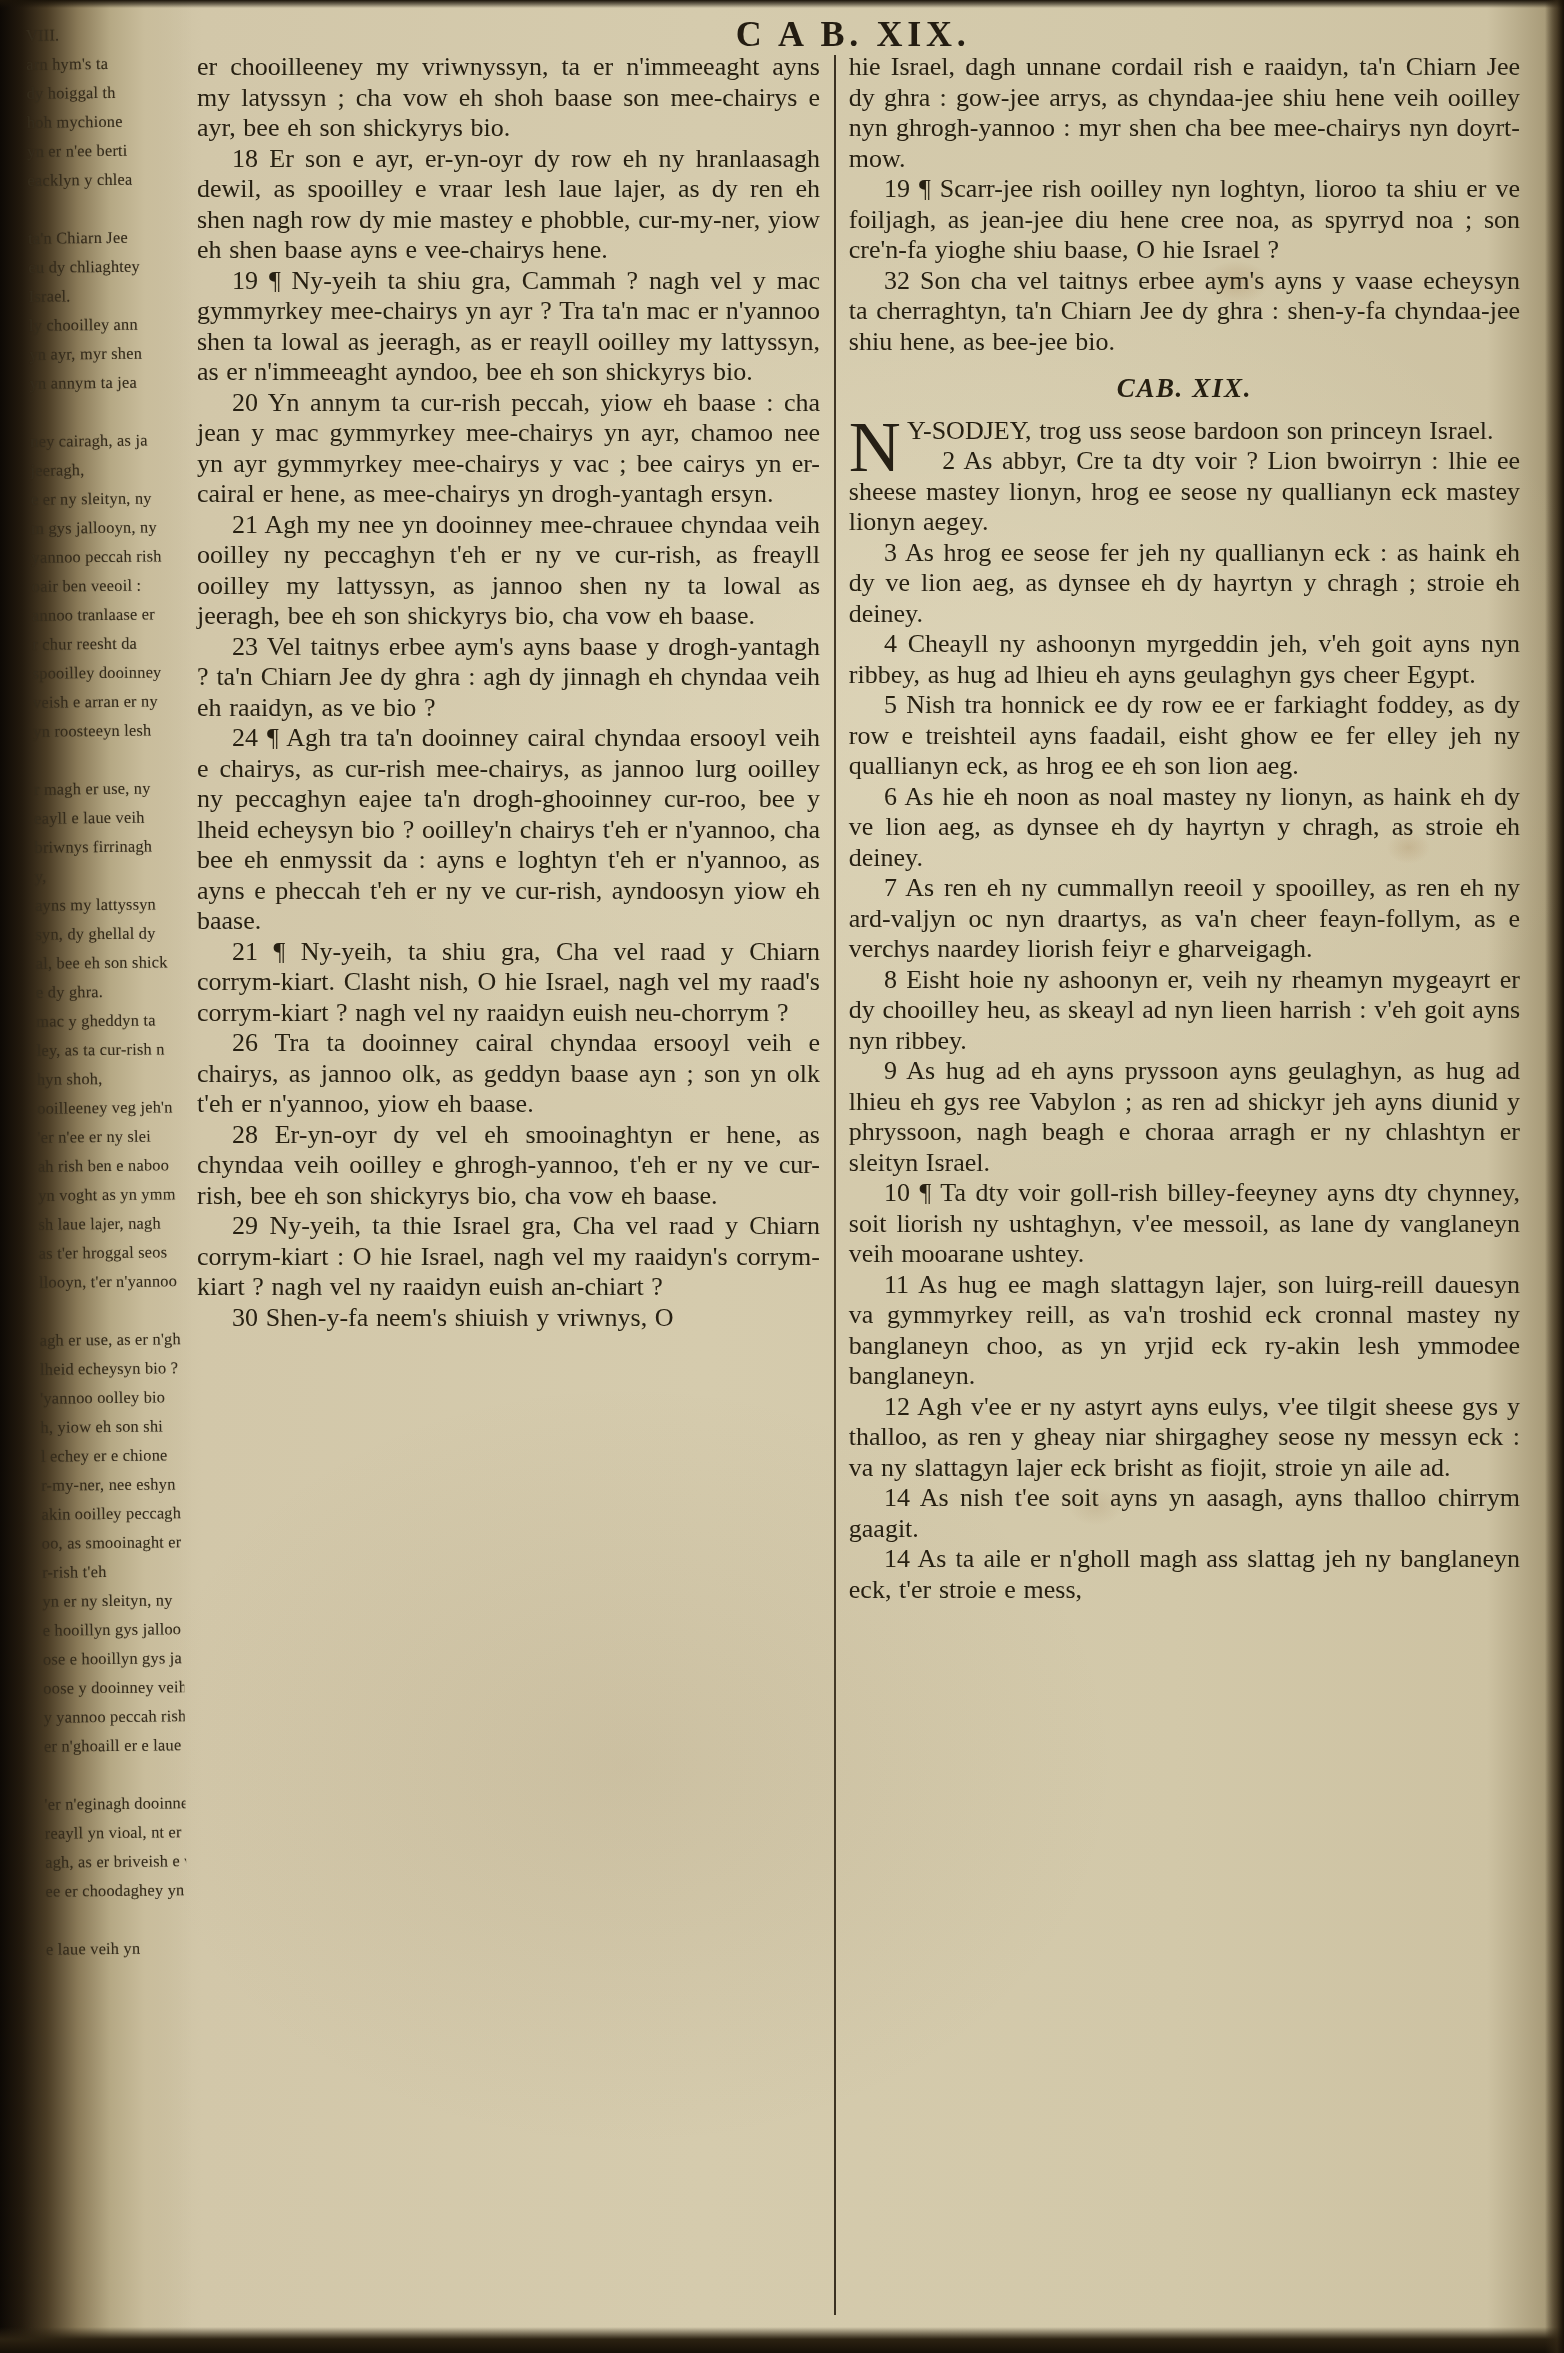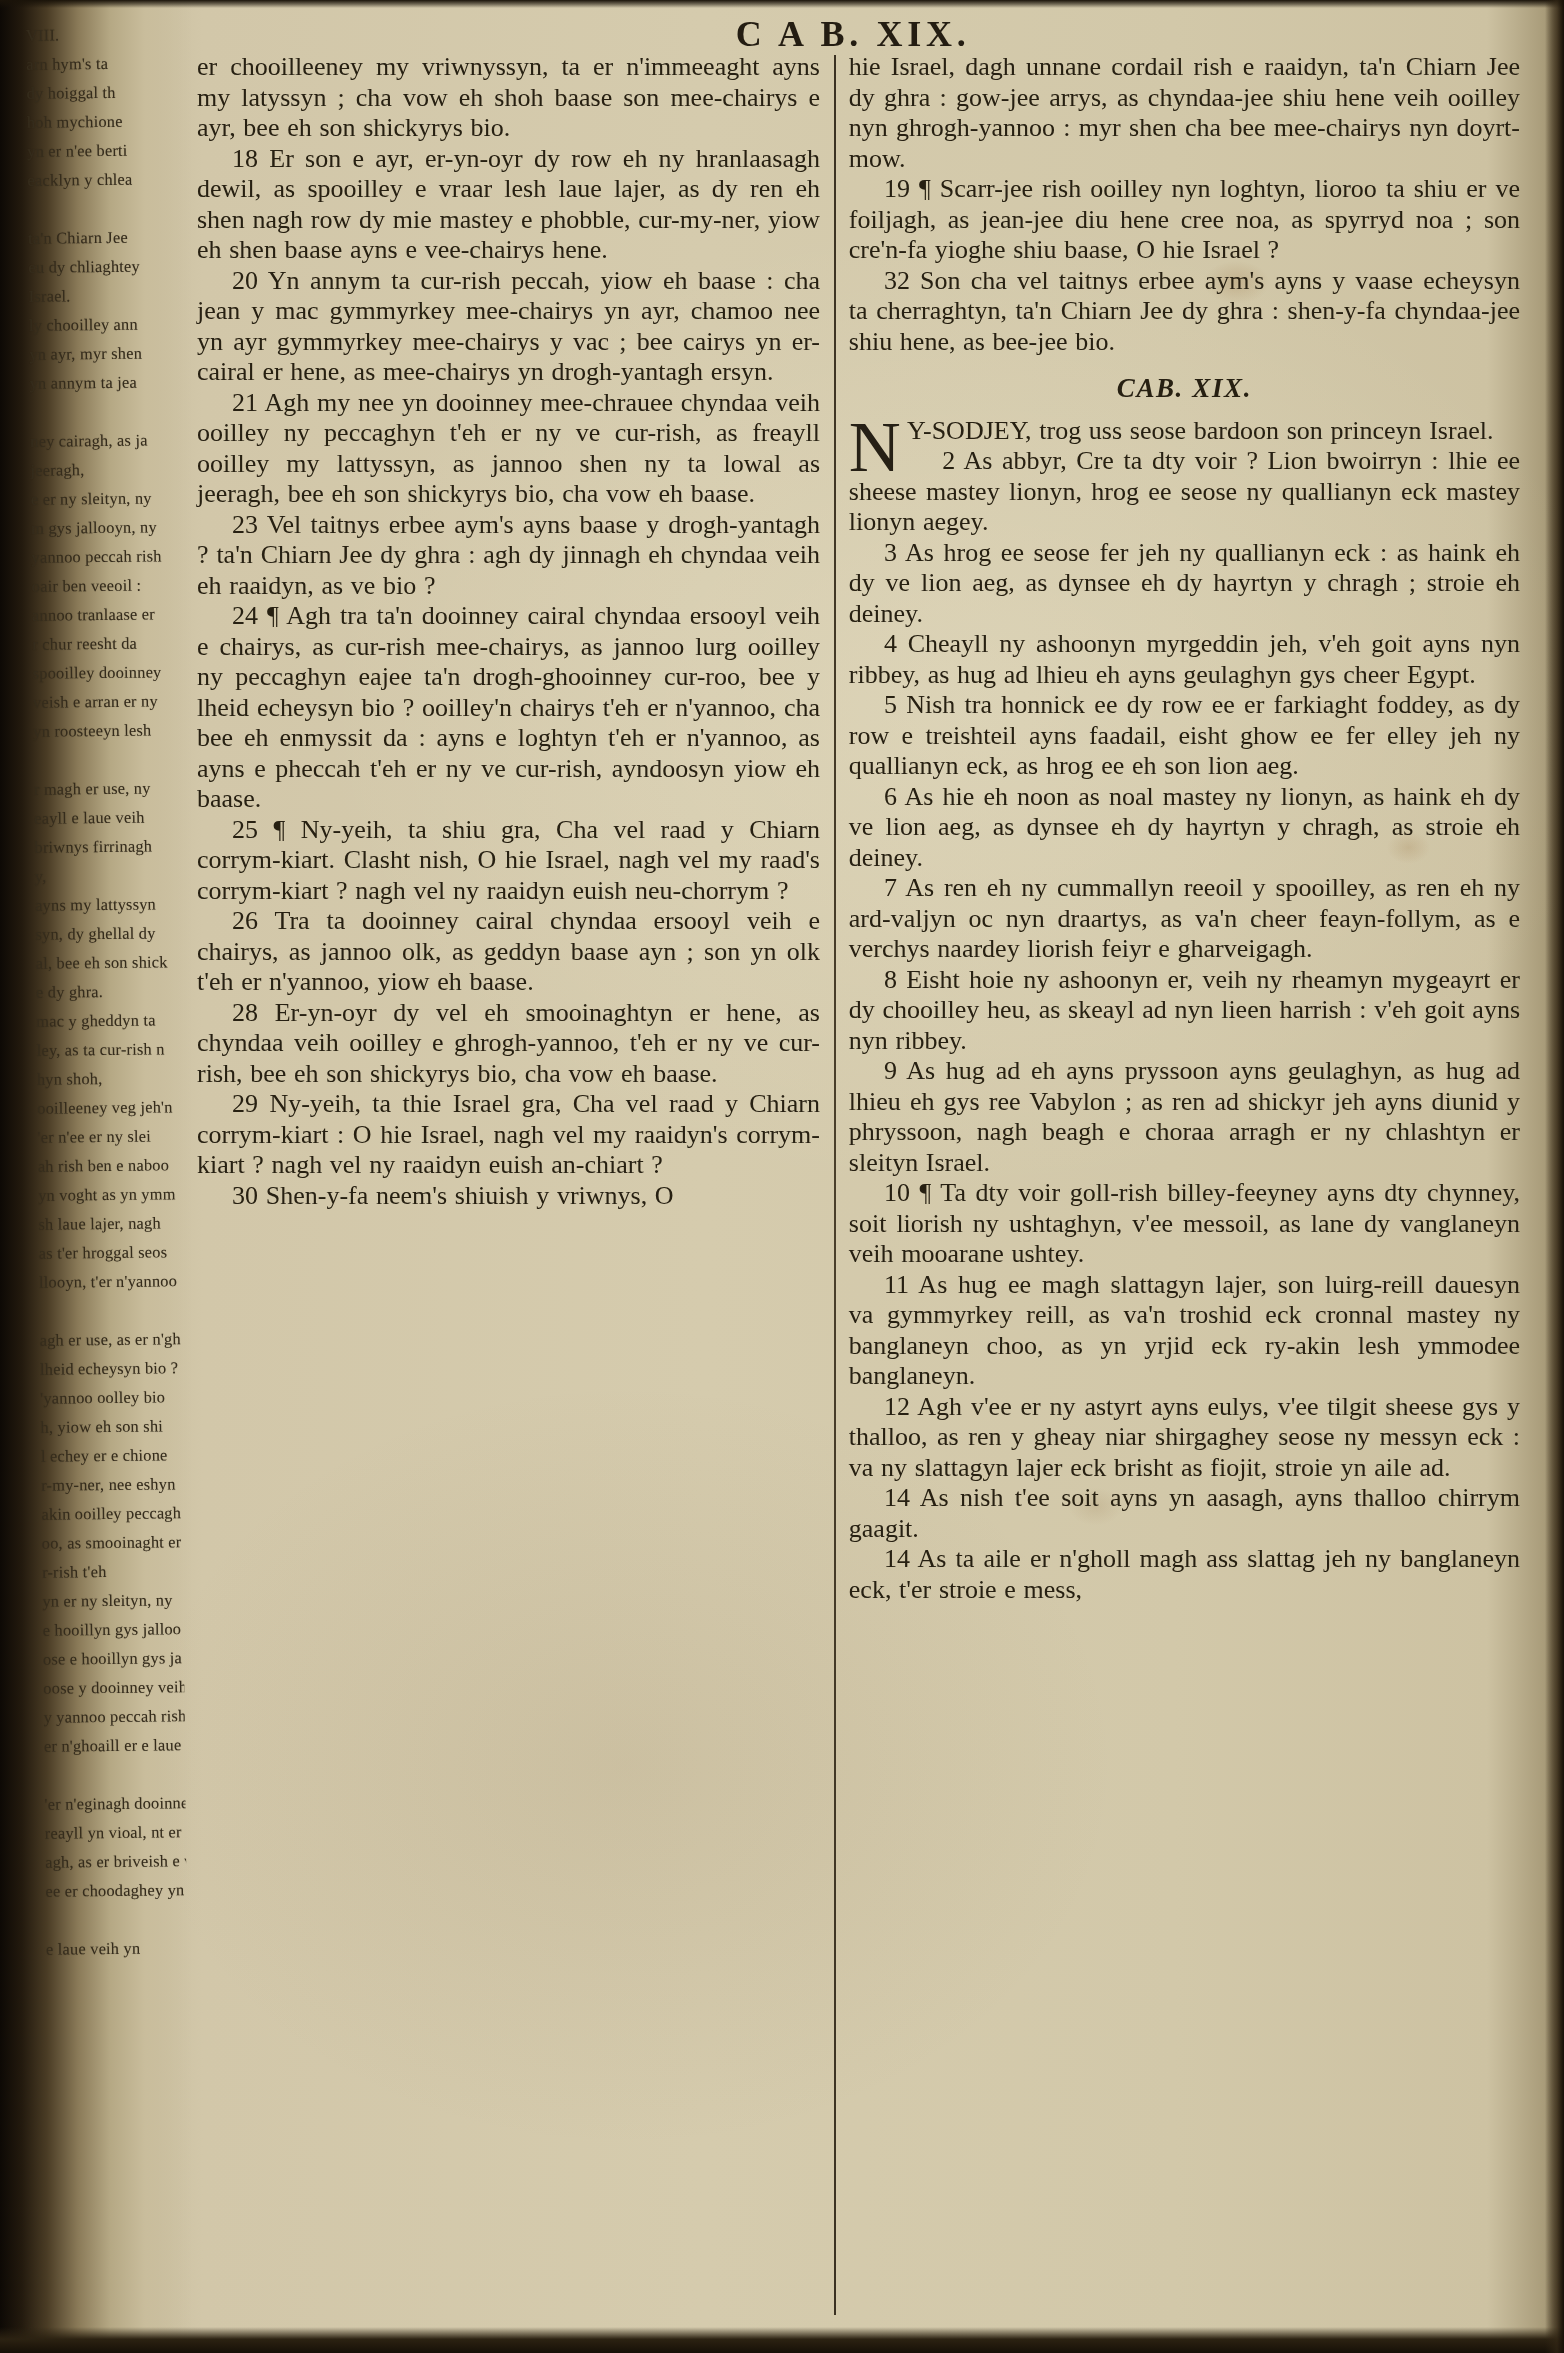--- a/index.html
+++ b/index.html
@@ -94,25 +94,26 @@
 
 <div class="photo">
 
   <div class="page">
     <div class="running-head">C A B.  XIX.</div>
 
     <div class="columns">
       <div class="col left">
           <p class="para">er chooilleeney my vriwnyssyn, ta er n'immeeaght ayns my latyssyn ; cha vow eh shoh baase son mee-chairys e ayr, bee eh son shickyrys bio.</p>
           <p class="para verse">18 Er son e ayr, er-yn-oyr dy row eh ny hranlaasagh dewil, as spooilley e vraar lesh laue lajer, as dy ren eh shen nagh row dy mie mastey e phobble, cur-my-ner, yiow eh shen baase ayns e vee-chairys hene.</p>
+          <p class="para verse">19 ¶ Ny-yeih ta shiu gra, Cammah ? nagh vel y mac gymmyrkey mee-chairys yn ayr ? Tra ta'n mac er n'yannoo shen ta lowal as jeeragh, as er reayll ooilley my lattyssyn, as er n'immeeaght ayndoo, bee eh son shickyrys bio.</p>
           <p class="para verse">20 Yn annym ta cur-rish peccah, yiow eh baase : cha jean y mac gymmyrkey mee-chairys yn ayr, chamoo nee yn ayr gymmyrkey mee-chairys y vac ; bee cairys yn er-cairal er hene, as mee-chairys yn drogh-yantagh ersyn.</p>
           <p class="para verse">21 Agh my nee yn dooinney mee-chrauee chyndaa veih ooilley ny peccaghyn t'eh er ny ve cur-rish, as freayll ooilley my lattyssyn, as jannoo shen ny ta lowal as jeeragh, bee eh son shickyrys bio, cha vow eh baase.</p>
           <p class="para verse">23 Vel taitnys erbee aym's ayns baase y drogh-yantagh ? ta'n Chiarn Jee dy ghra : agh dy jinnagh eh chyndaa veih eh raaidyn, as ve bio ?</p>
           <p class="para verse">24 ¶ Agh tra ta'n dooinney cairal chyndaa ersooyl veih e chairys, as cur-rish mee-chairys, as jannoo lurg ooilley ny peccaghyn eajee ta'n drogh-ghooinney cur-roo, bee y lheid echeysyn bio ? ooilley'n chairys t'eh er n'yannoo, cha bee eh enmyssit da : ayns e loghtyn t'eh er n'yannoo, as ayns e pheccah t'eh er ny ve cur-rish, ayndoosyn yiow eh baase.</p>
-          <p class="para verse">25 ¶ Ny-yeih, ta shiu gra, Cha vel raad y Chiarn corrym-kiart.  Clasht nish, O hie Israel, nagh vel my raad's corrym-kiart ? nagh vel ny raaidyn euish neu-chorrym ?</p>
+          <p class="para verse">21 ¶ Ny-yeih, ta shiu gra, Cha vel raad y Chiarn corrym-kiart.  Clasht nish, O hie Israel, nagh vel my raad's corrym-kiart ? nagh vel ny raaidyn euish neu-chorrym ?</p>
           <p class="para verse">26 Tra ta dooinney cairal chyndaa ersooyl veih e chairys, as jannoo olk, as geddyn baase ayn ; son yn olk t'eh er n'yannoo, yiow eh baase.</p>
           <p class="para verse">28 Er-yn-oyr dy vel eh smooinaghtyn er hene, as chyndaa veih ooilley e ghrogh-yannoo, t'eh er ny ve cur-rish, bee eh son shickyrys bio, cha vow eh baase.</p>
           <p class="para verse">29 Ny-yeih, ta thie Israel gra, Cha vel raad y Chiarn corrym-kiart : O hie Israel, nagh vel my raaidyn's corrym-kiart ? nagh vel ny raaidyn euish an-chiart ?</p>
           <p class="para verse">30 Shen-y-fa neem's shiuish y vriwnys, O</p>
         </div>
       <div class="divider"></div>
       <div class="col right">
           <p class="para">hie Israel, dagh unnane cordail rish e raaidyn, ta'n Chiarn Jee dy ghra :  gow-jee arrys, as chyndaa-jee shiu hene veih ooilley nyn ghrogh-yannoo :  myr shen cha bee mee-chairys nyn doyrt-mow.</p>
           <p class="para verse">19 ¶ Scarr-jee rish ooilley nyn loghtyn, lioroo ta shiu er ve foiljagh, as jean-jee diu hene cree noa, as spyrryd noa ; son cre'n-fa yioghe shiu baase, O hie Israel ?</p>
           <p class="para verse">32 Son cha vel taitnys erbee aym's ayns y vaase echeysyn ta cherraghtyn, ta'n Chiarn Jee dy ghra :  shen-y-fa chyndaa-jee shiu hene, as bee-jee bio.</p>

